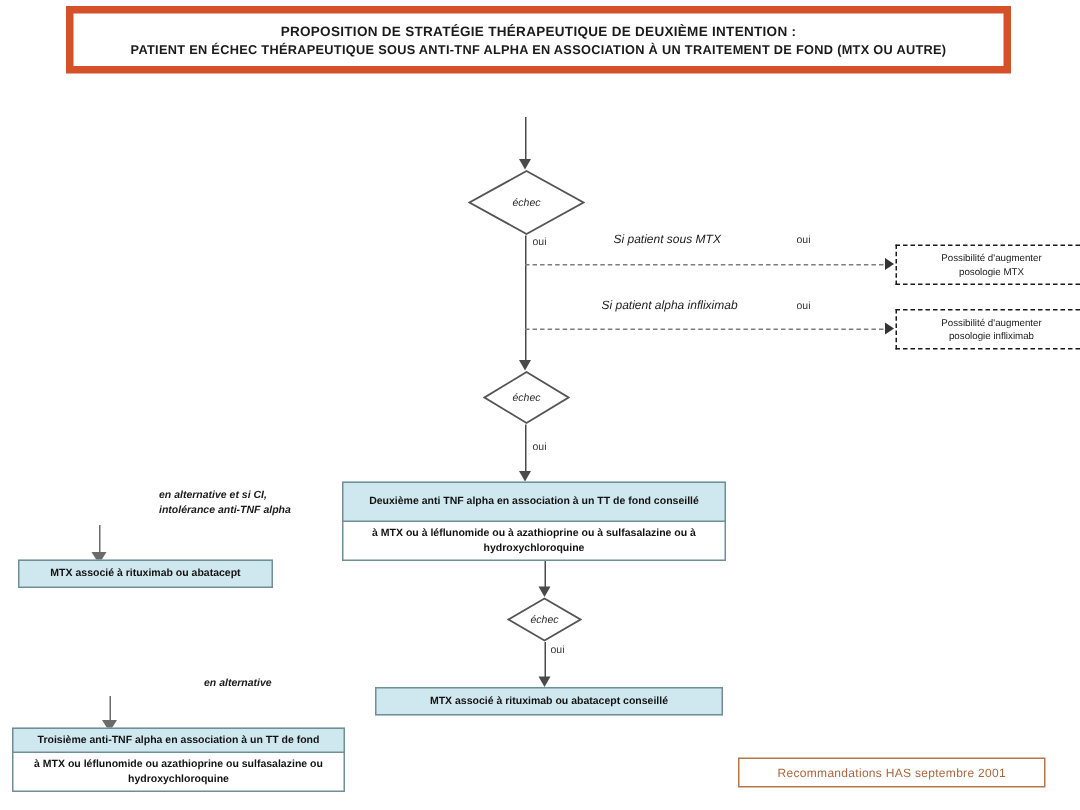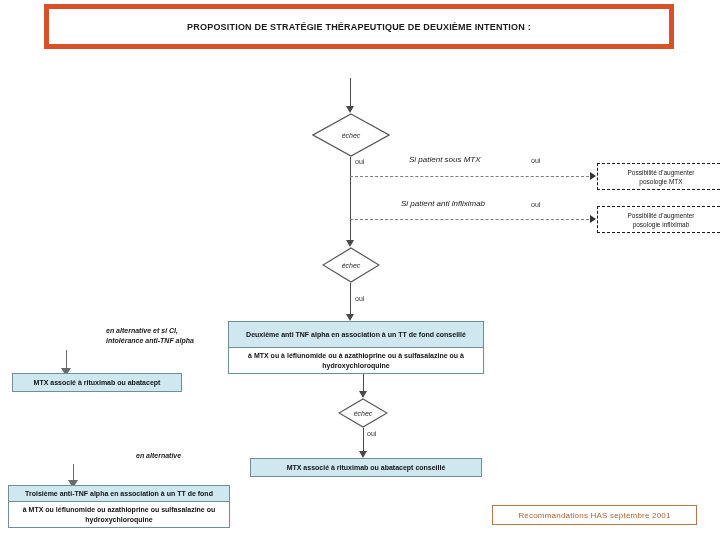--- a/index.html
+++ b/index.html
@@ -199,20 +199,21 @@
     white-space: nowrap;
   }
 </style>
 </head>
 <body>
 
 <div class="stage">
 
   <div class="abs title-box">
     <div class="title-line l1">Proposition de stratégie thérapeutique de deuxième intention :</div>
+    <div class="title-line">Patient en échec thérapeutique sous anti-TNF alpha en association à un traitement de fond (MTX ou autre)</div>
   </div>
 
 
   <div class="abs vline" style="left:350px; top:78px; height:30px;"></div>
   <div class="abs arrowhead" style="left:345.5px; top:106px;"></div>
 
   <div class="abs diamond-wrap" style="left:312px; top:113px; width:78px; height:44px;">
     <div class="diamond">
       <svg width="78" height="44" viewBox="0 0 78 44">
         <polygon points="39,1 77,22 39,43 1,22" fill="#ffffff" stroke="#555555" stroke-width="1.2"></polygon>
@@ -228,21 +229,21 @@
   <div class="abs branch-label" style="left:531px; top:157px;">oui</div>
   <div class="abs hline-dash" style="left:350px; top:176px; width:244px;"></div>
   <div class="abs arrowhead-right" style="left:590px; top:172px;"></div>
   <div class="abs dashed-box" style="left:597px; top:163px; width:128px; height:27px;">
     <div class="dtext">
       <div>Possibilité d'augmenter</div>
       <div>posologie MTX</div>
     </div>
   </div>
 
-  <div class="abs cond-label" style="left:401px; top:199px;">Si patient anti infliximab</div>
+  <div class="abs cond-label" style="left:401px; top:199px;">Si patient alpha infliximab</div>
   <div class="abs branch-label" style="left:531px; top:201px;">oui</div>
   <div class="abs hline-dash" style="left:350px; top:219px; width:244px;"></div>
   <div class="abs arrowhead-right" style="left:590px; top:215px;"></div>
   <div class="abs dashed-box" style="left:597px; top:206px; width:128px; height:27px;">
     <div class="dtext">
       <div>Possibilité d'augmenter</div>
       <div>posologie infliximab</div>
     </div>
   </div>
 

